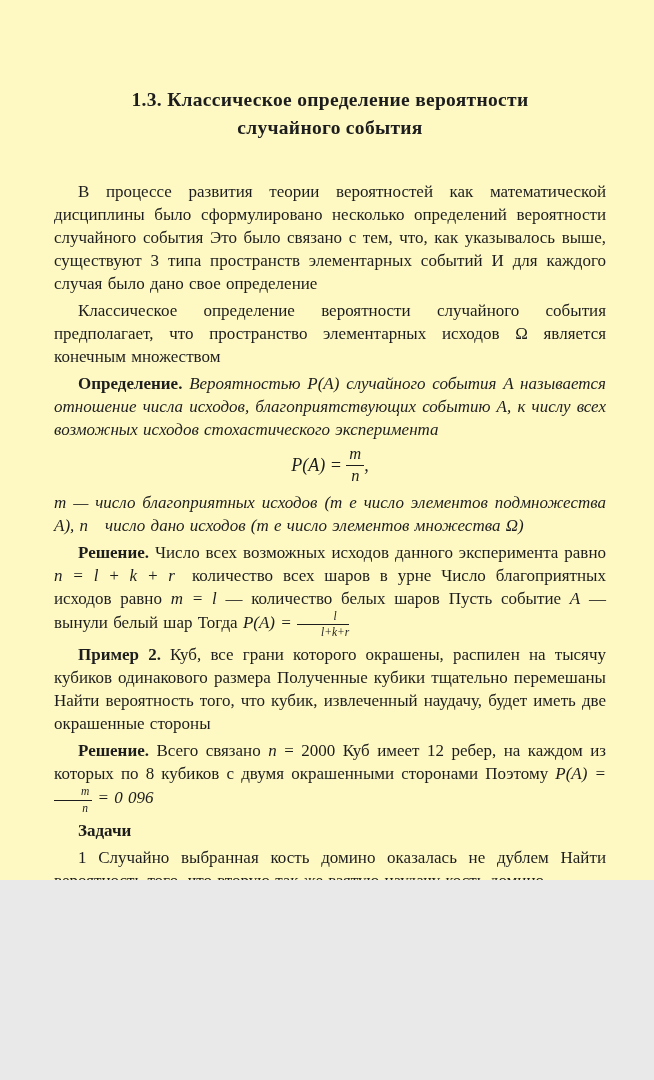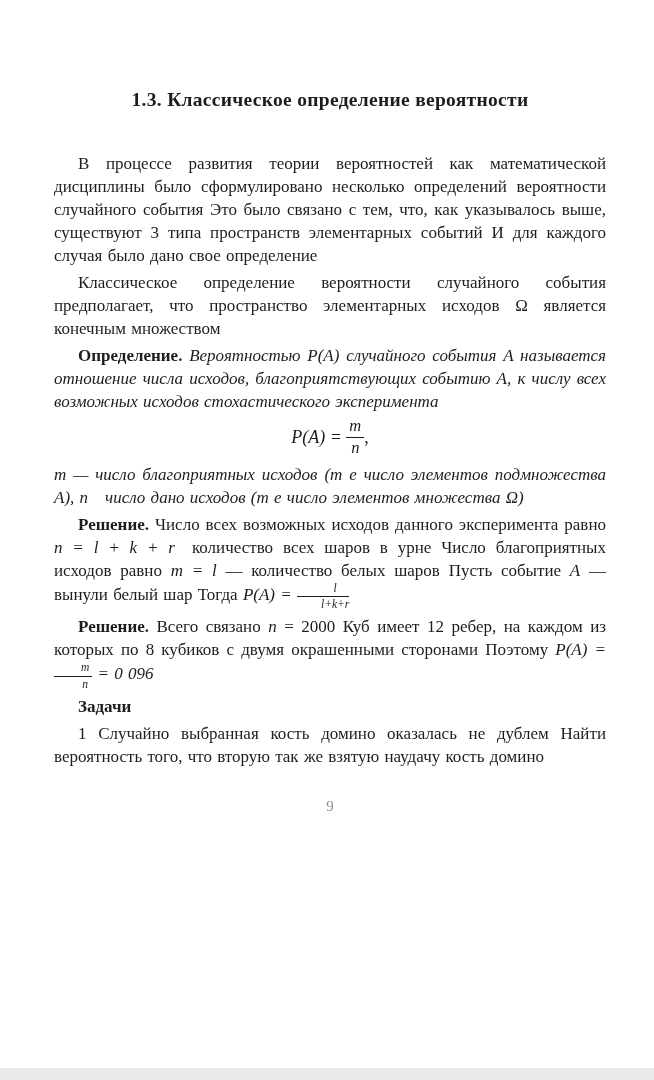--- a/index.html
+++ b/index.html
@@ -4,23 +4,23 @@
 <style>
   html, body {
     margin: 0;
     padding: 0;
     background: #e9e9e9;
   }
   .page {
     position: relative;
     box-sizing: border-box;
     width: 654px;
-    height: 1068px;
+    height: 880px;
     margin: 0 auto;
-    background: #ffffff;
+    background: #fef9c3;
     color: #1d1d1d;
     font-family: "Liberation Serif", "DejaVu Serif", serif;
     padding: 86px 44px 0 50px;
     overflow: hidden;
   }
   .title {
     font-size: 19.5px;
     font-weight: bold;
     line-height: 28px;
     text-align: center;
@@ -77,35 +77,37 @@
     margin-top: 30px;
   }
 </style>
 </head>
 <body>
 
 <div class="page">
 
   <h1 class="title">
     <span class="title-line">1.3.  Классическое определение вероятности</span>
+    <span class="title-line">случайного события</span>
   </h1>
 
   <p class="para indent"><span>В процессе развития теории вероятностей как математической дисциплины было сформулировано несколько определений вероятности случайного события  Это было связано с тем, что, как указывалось выше, существуют 3 типа пространств элементарных событий  И для каждого случая было дано свое определение</span></p>
 
   <p class="para indent"><span>Классическое определение вероятности случайного события предполагает, что пространство элементарных исходов Ω является конечным множеством</span></p>
 
   <p class="para indent"><span class="seg-bold">Определение. </span><span class="seg-italic"> Вероятностью P(A) случайного события A называется отношение числа исходов, благоприятствующих событию A, к числу всех возможных исходов стохастического эксперимента</span></p>
 
   <div class="formula"><span class="seg-math">P(A) = </span><span class="frac"><span class="num">m</span><span class="den">n</span></span><span>,</span></div>
 
   <p class="para"><span class="seg-math">m</span><span class="seg-italic"> — число благоприятных исходов (т е  число элементов подмножества </span><span class="seg-math">A</span><span class="seg-italic">), </span><span class="seg-math">n</span><span class="seg-italic">  число дано исходов (т е  число элементов множества Ω)</span></p>
 
 
   <p class="para indent"><span class="seg-bold">Решение.</span><span>  Число всех возможных исходов данного эксперимента равно </span><span class="seg-math">n = l + k + r</span><span>  количество всех шаров в урне  Число благоприятных исходов равно </span><span class="seg-math">m = l</span><span> — количество белых шаров  Пусть событие </span><span class="seg-math">A</span><span> — вынули белый шар  Тогда </span><span class="seg-math">P(A) = </span><span class="frac"><span class="num">l</span><span class="den">l+k+r</span></span></p>
 
+  <p class="para indent"><span class="seg-bold">Пример 2.</span><span> Куб, все грани которого окрашены, распилен на тысячу кубиков одинакового размера  Полученные кубики тщательно перемешаны  Найти вероятность того, что кубик, извлеченный наудачу, будет иметь две окрашенные стороны</span></p>
 
   <p class="para indent"><span class="seg-bold">Решение.</span><span>  Всего связано </span><span class="seg-math">n</span><span> = 2000  Куб имеет 12 ребер, на каждом из которых по 8 кубиков с двумя окрашенными сторонами  Поэтому </span><span class="seg-math">P(A) = </span><span class="frac"><span class="num">m</span><span class="den">n</span></span><span class="seg-math"> = 0 096</span></p>
 
   <p class="para indent"><span class="seg-bold">Задачи</span></p>
 
   <p class="para indent"><span>1  Случайно выбранная кость домино оказалась не дублем  Найти вероятность того, что вторую так же взятую наудачу кость домино</span></p>
 
   <div class="page-number">9</div>
 
 </div>

